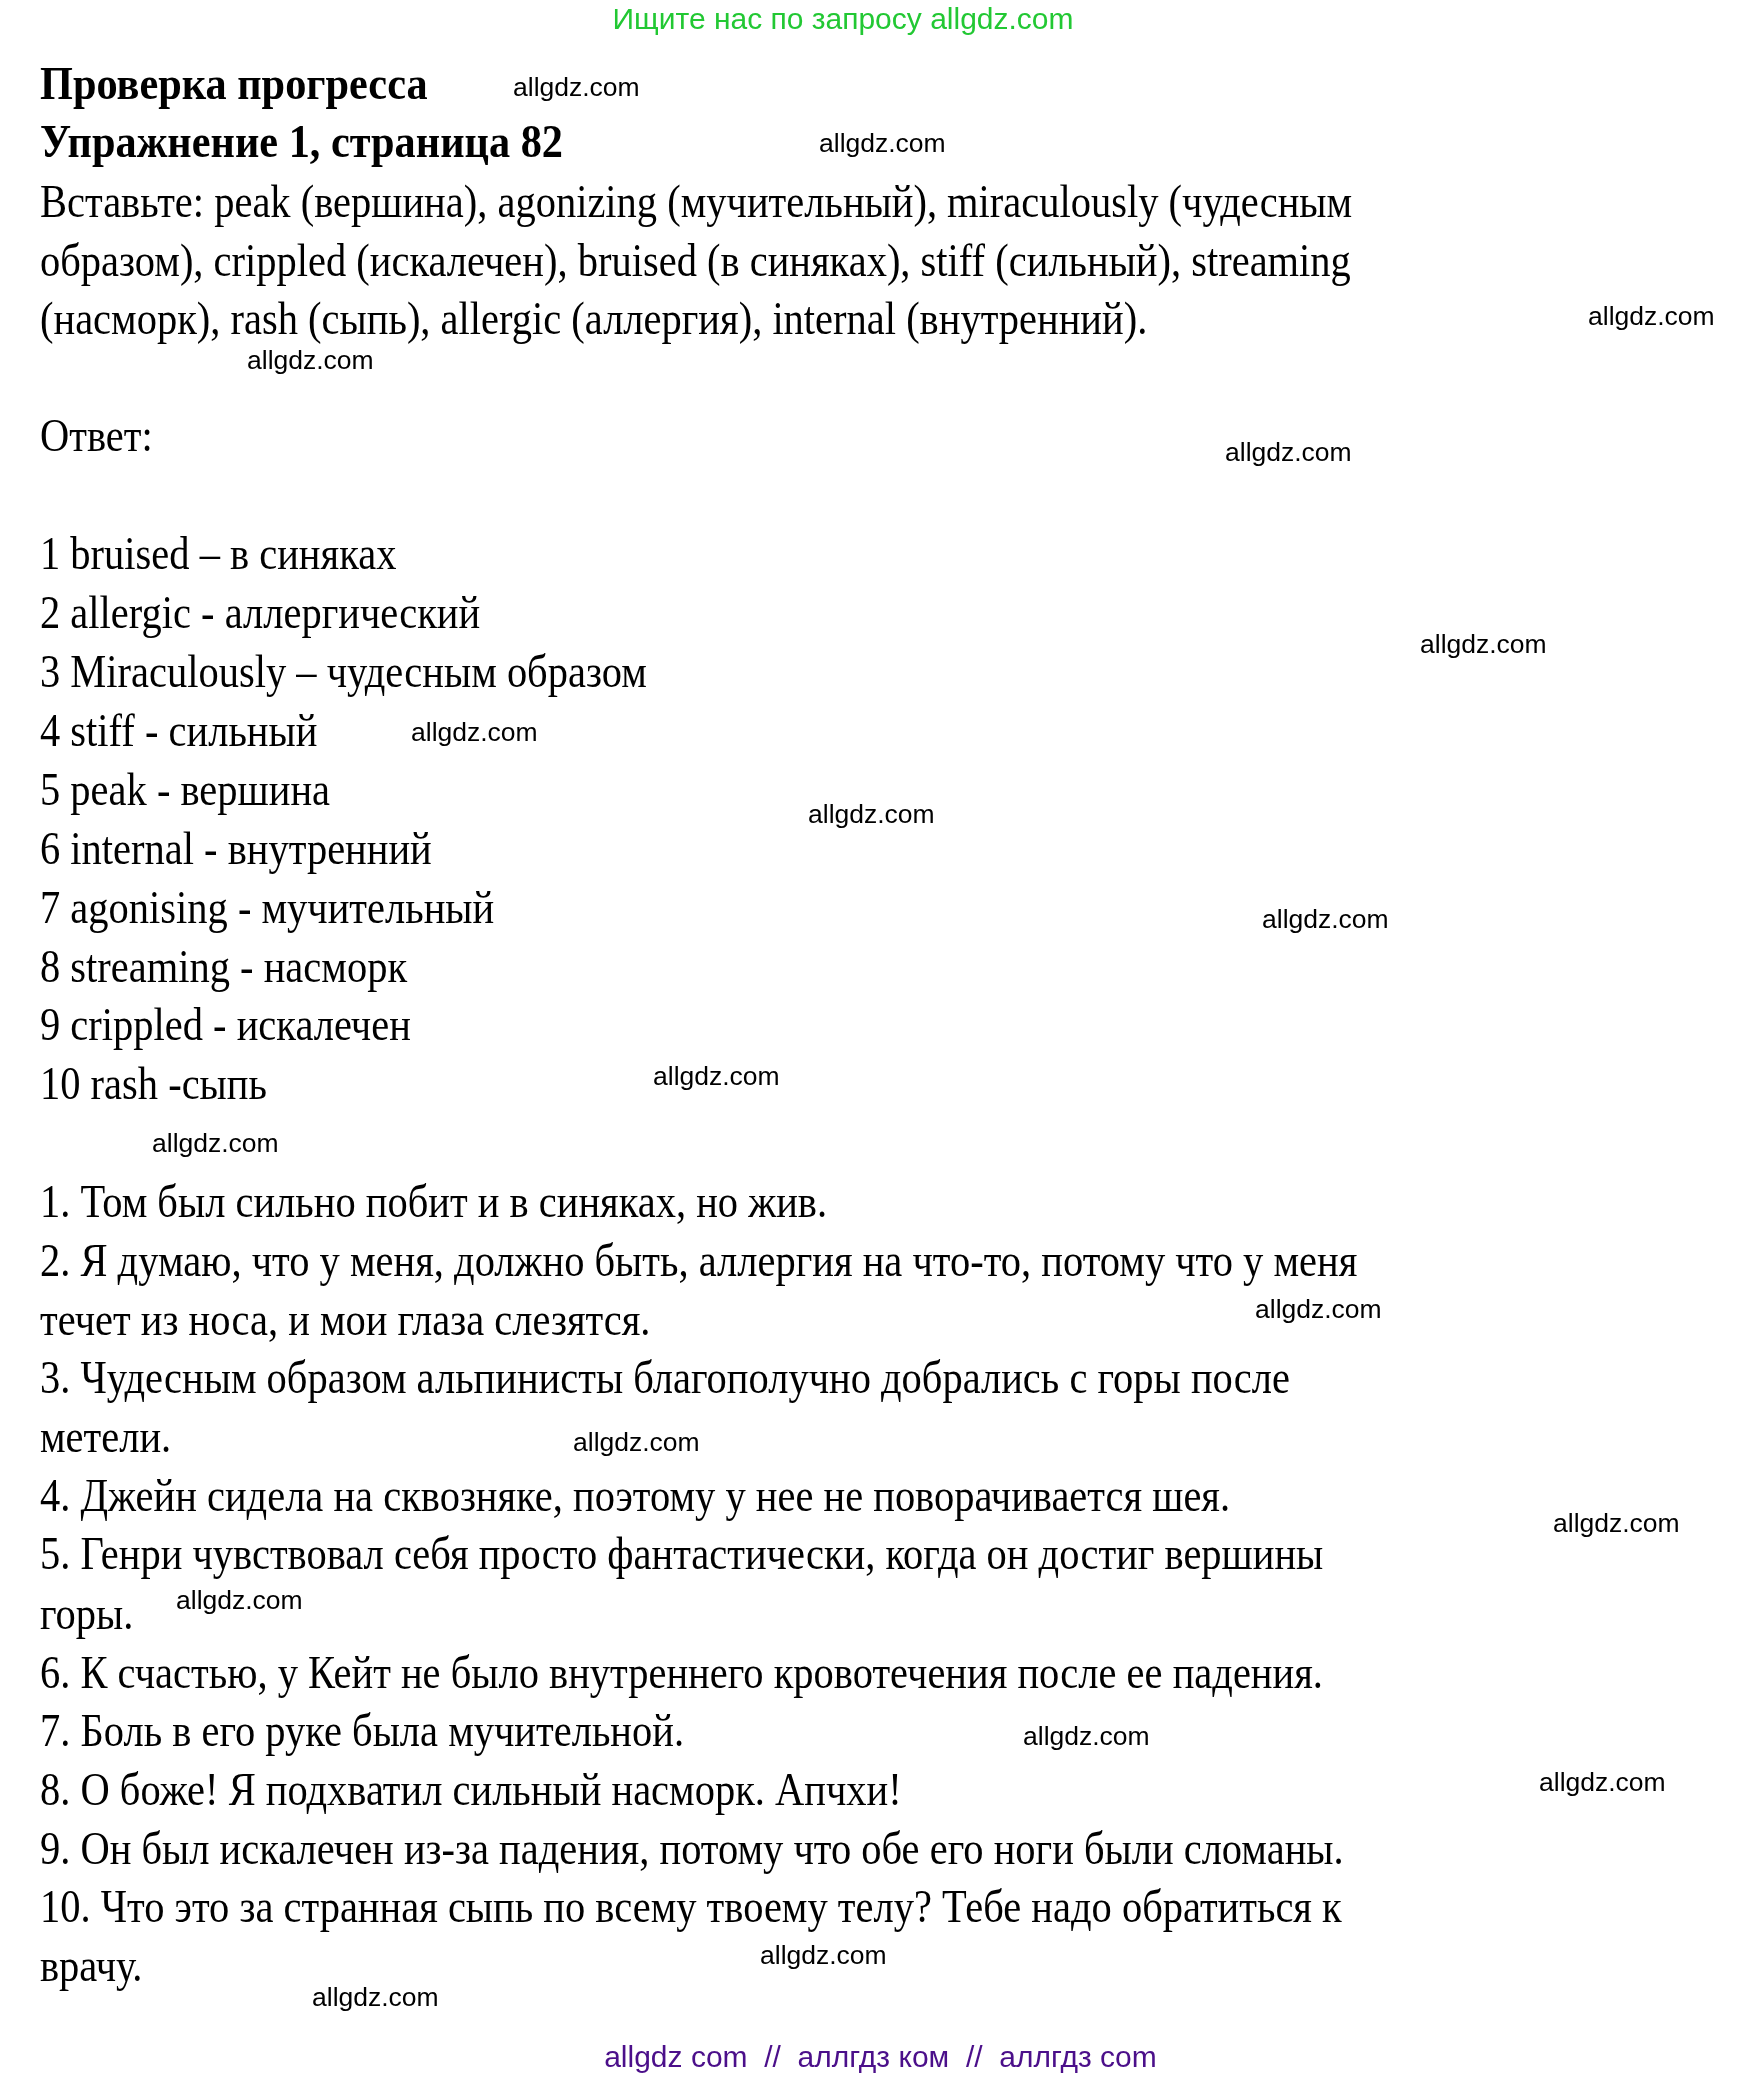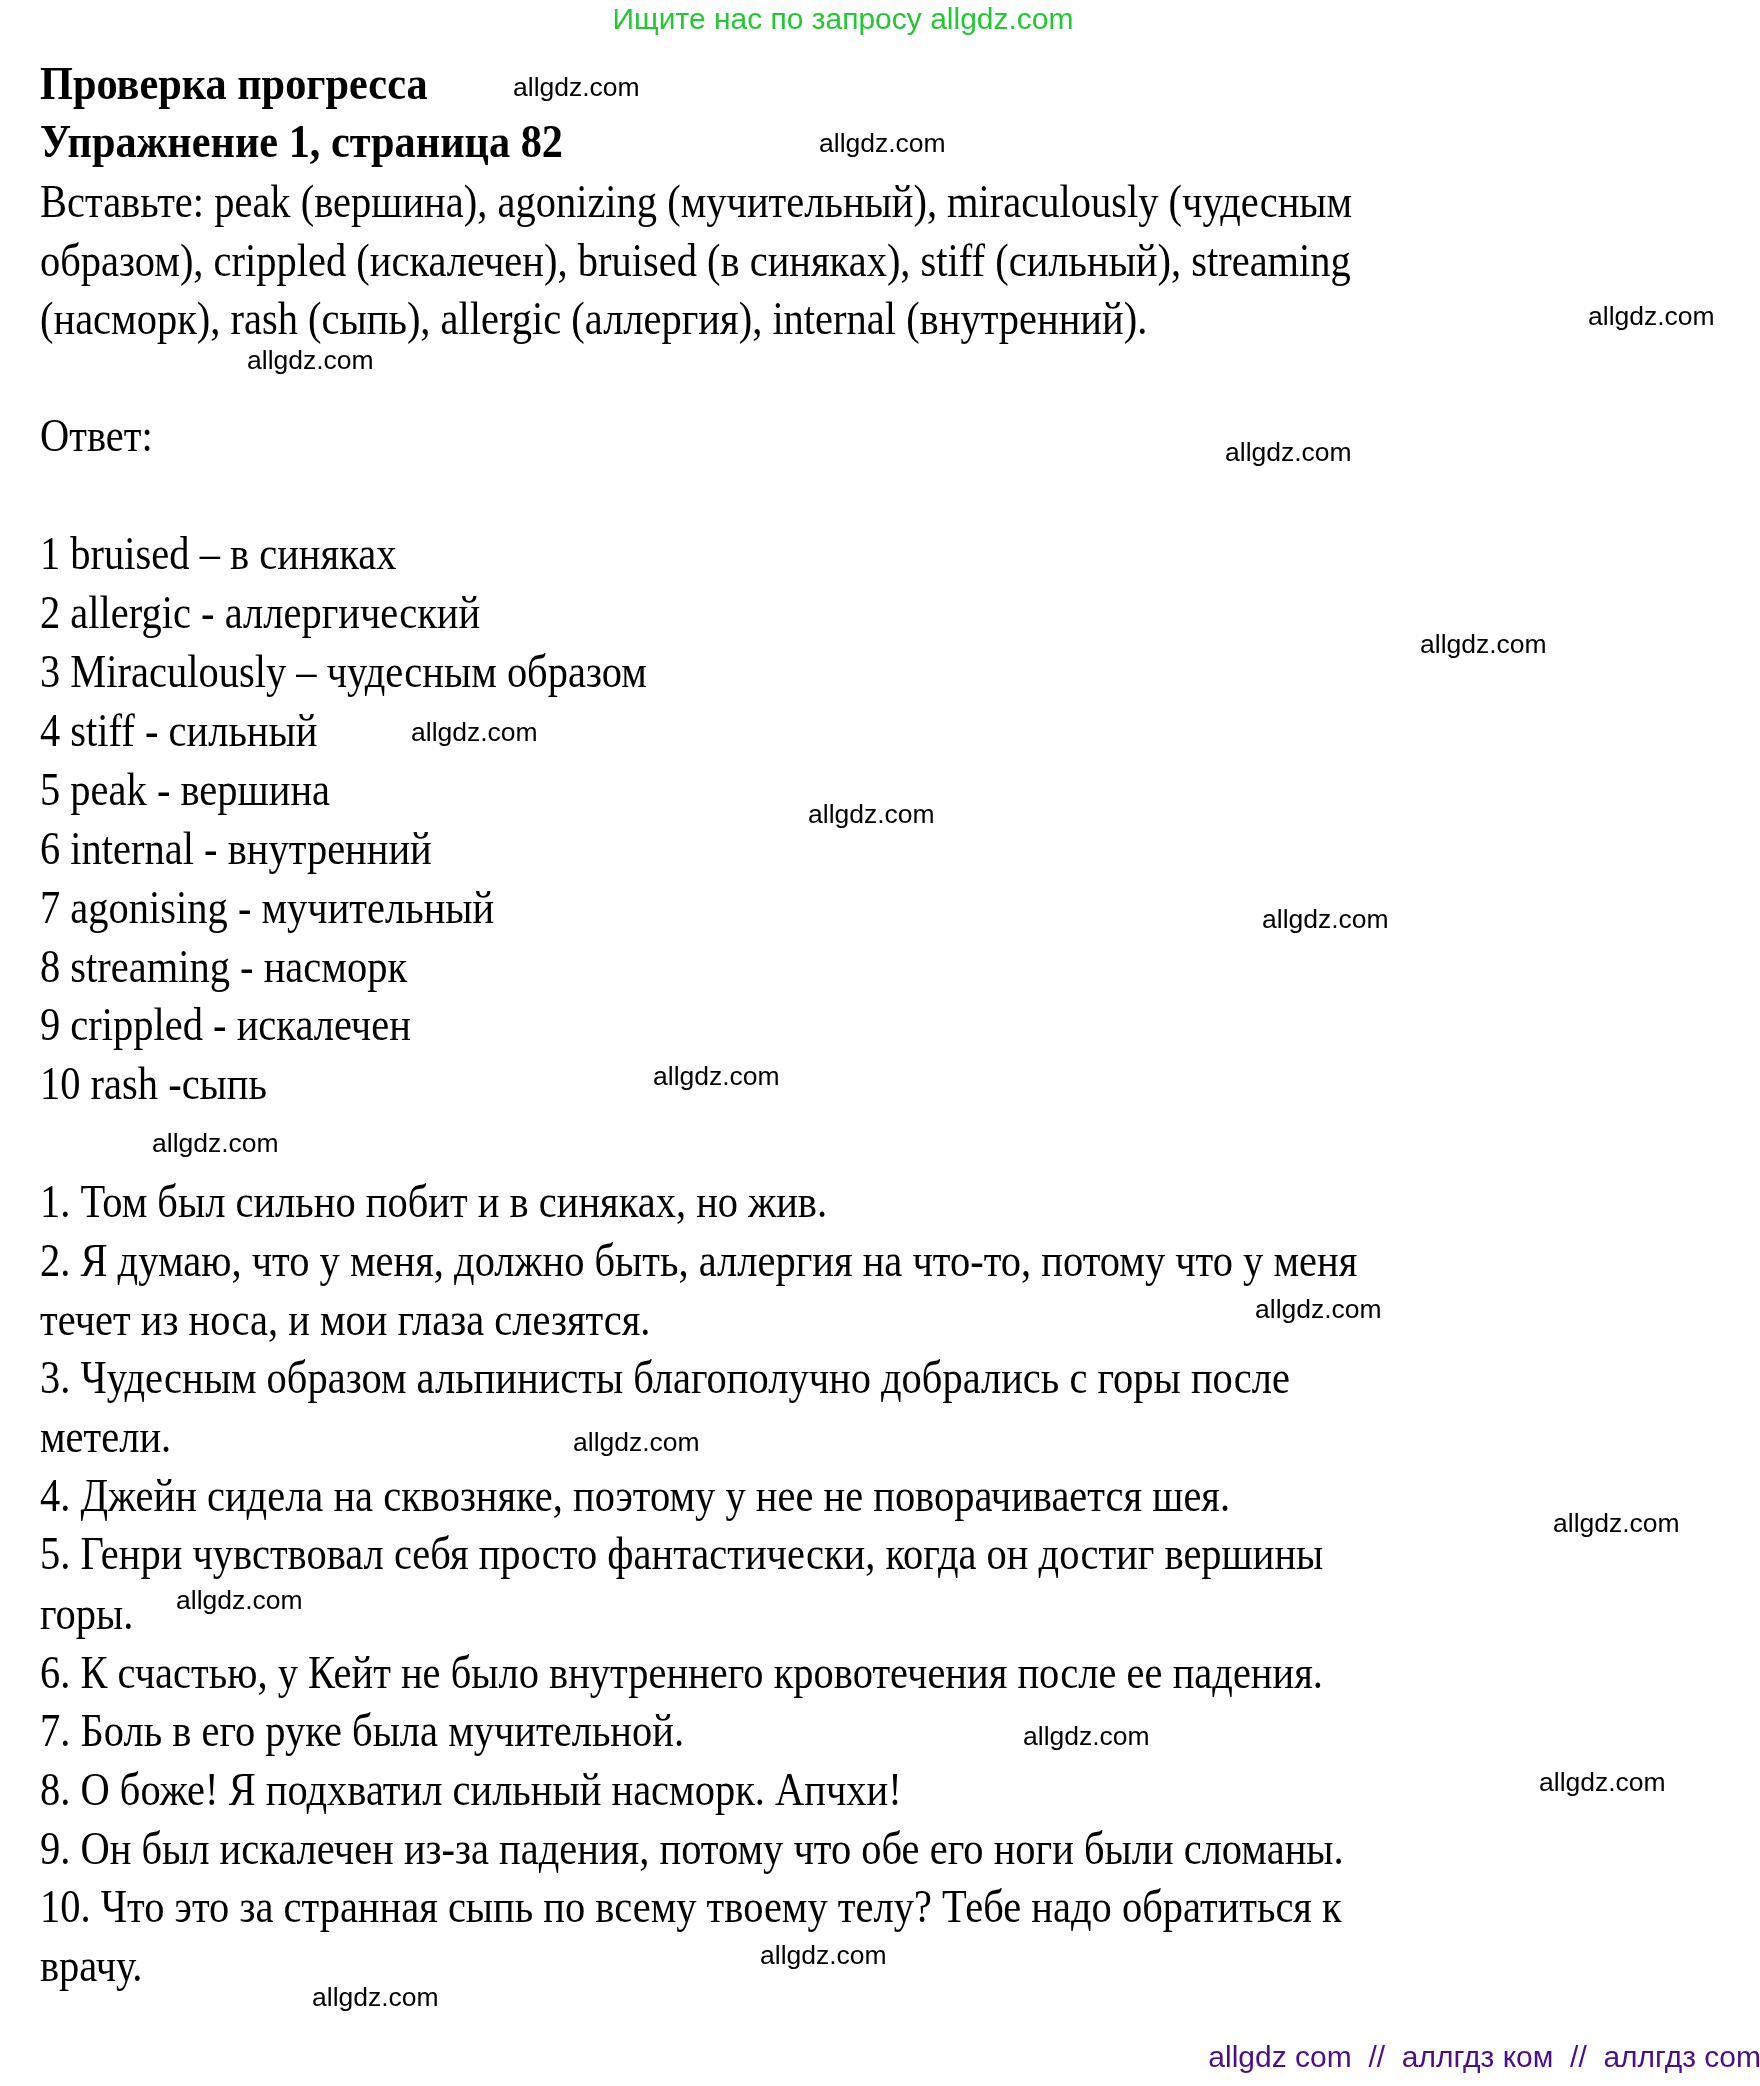--- a/index.html
+++ b/index.html
@@ -3,21 +3,21 @@
 <meta charset="utf-8">
 <style>
   html, body { margin:0; padding:0; background:#ffffff; }
   body { width:1761px; height:2086px; position:relative; overflow:hidden; }
   .abs { position:absolute; white-space:nowrap; }
   .banner { left:0; width:1686px; top:0; text-align:center; font-family:"Liberation Sans", sans-serif; font-size:30px; color:#22c833; line-height:37px; }
   .serif { font-family:"Liberation Serif", serif; color:#000; }
   .title { font-weight:bold; font-size:46px; line-height:58px; transform:scaleX(0.92); transform-origin:left; }
   .body { font-size:46px; line-height:59px; transform:scaleX(0.88); transform-origin:left; }
   .wm { font-family:"Liberation Sans", sans-serif; font-size:26.5px; color:#000; line-height:32px; }
-  .footer { left:0; width:1761px; top:2038px; text-align:right; font-family:"Liberation Sans", sans-serif; font-size:30px; color:#4b0f8a; line-height:37px; }
+  .footer { left:0; width:1761px; top:2038px; text-align:center; font-family:"Liberation Sans", sans-serif; font-size:30px; color:#4b0f8a; line-height:37px; }
 </style>
 </head>
 <body>
 
 <div class="abs banner">Ищите нас по запросу allgdz.com</div>
 
 <div class="abs serif title" style="left:40px; top:55px;">Проверка прогресса</div>
 <div class="abs serif title" style="left:40px; top:113px;">Упражнение 1, страница 82</div>
 
 <div class="abs serif body" style="left:40px; top:172px;">Вставьте: peak (вершина), agonizing (мучительный), miraculously (чудесным</div>

